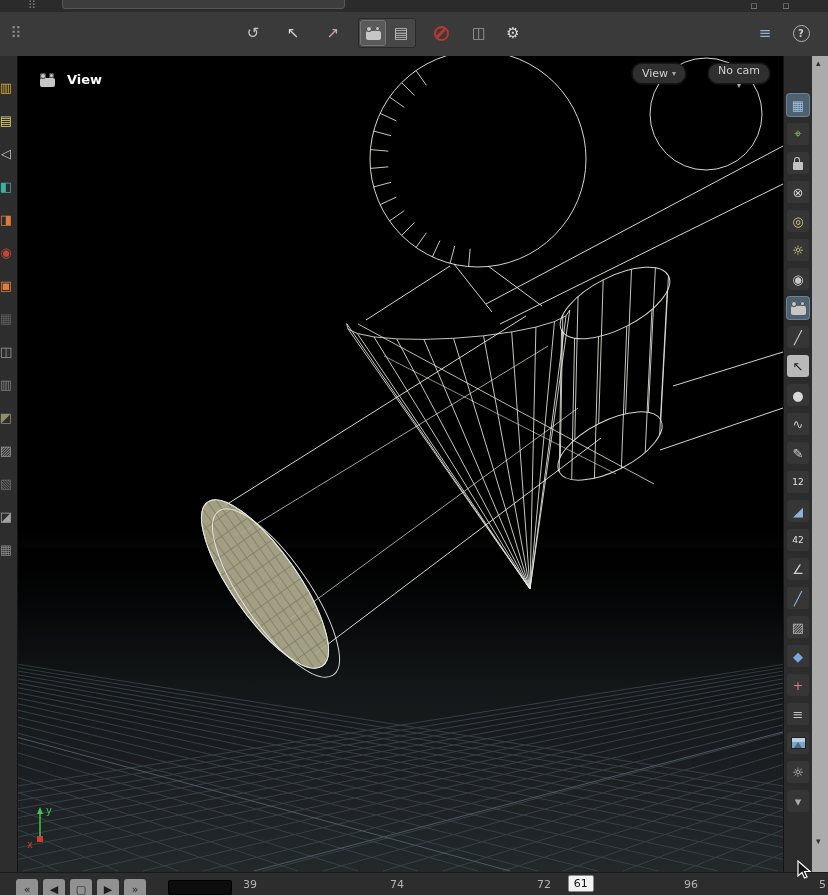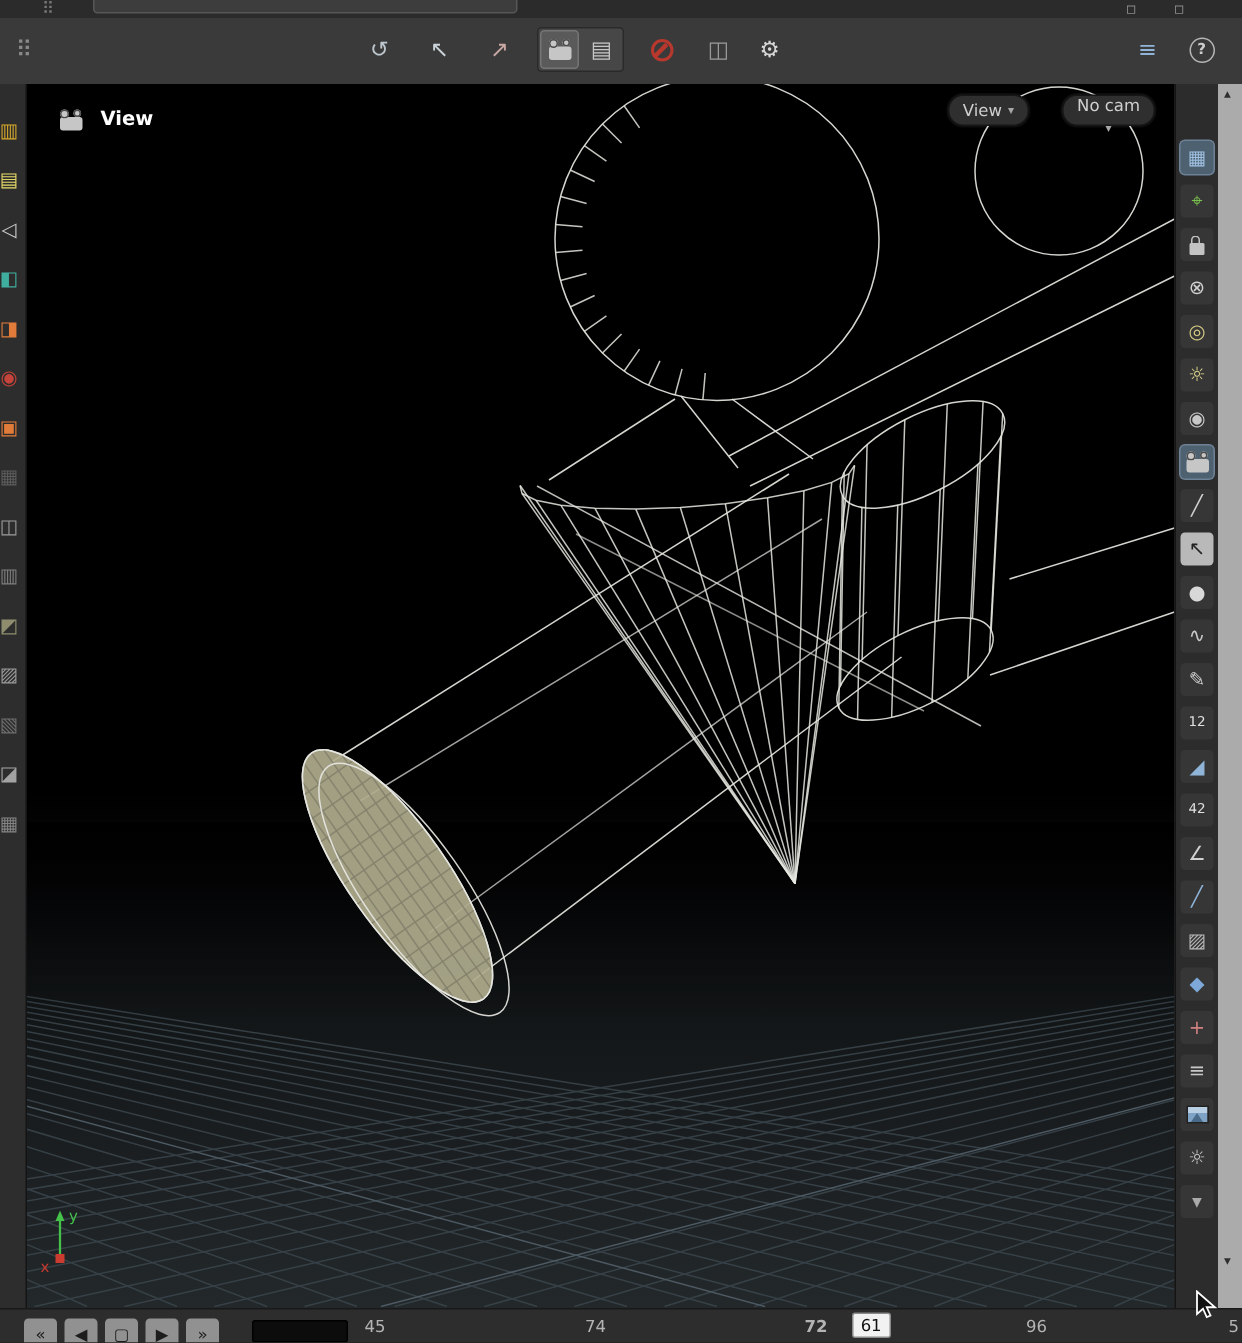--- a/index.html
+++ b/index.html
@@ -477,23 +477,23 @@
           <span style="color: rgb(29, 29, 29);">▶</span>
         </div>
         <div class="icon-btn tr">
           <span style="color: rgb(29, 29, 29);">»</span>
         </div>
       </div>
     <div id="frame-field"></div>
     <div id="ruler">
       <div id="current-frame" style="left: 580.75px;">61</div>
       <span id="partial-num">5</span>
-    <span class="tick" style="left: 250px;">45</span>
+    <span class="tick" style="left: 250px;">39</span>
         <span class="tick" style="left: 397px;">74</span>
-        <span class="tick" style="left: 544px; font-weight: bold;">72</span>
+        <span class="tick" style="left: 544px;">72</span>
         <span class="tick" style="left: 691px;">96</span>
       </div>
   </div>
 
   <svg id="cursor" width="18" height="20">
     <path d="M2,1 L2,16 L6,12.5 L8.5,18 L11,17 L8.5,11.5 L14,11.5 Z" fill="#111" stroke="#fff" stroke-width="1.2"></path>
   </svg>
 
 </div>
 

